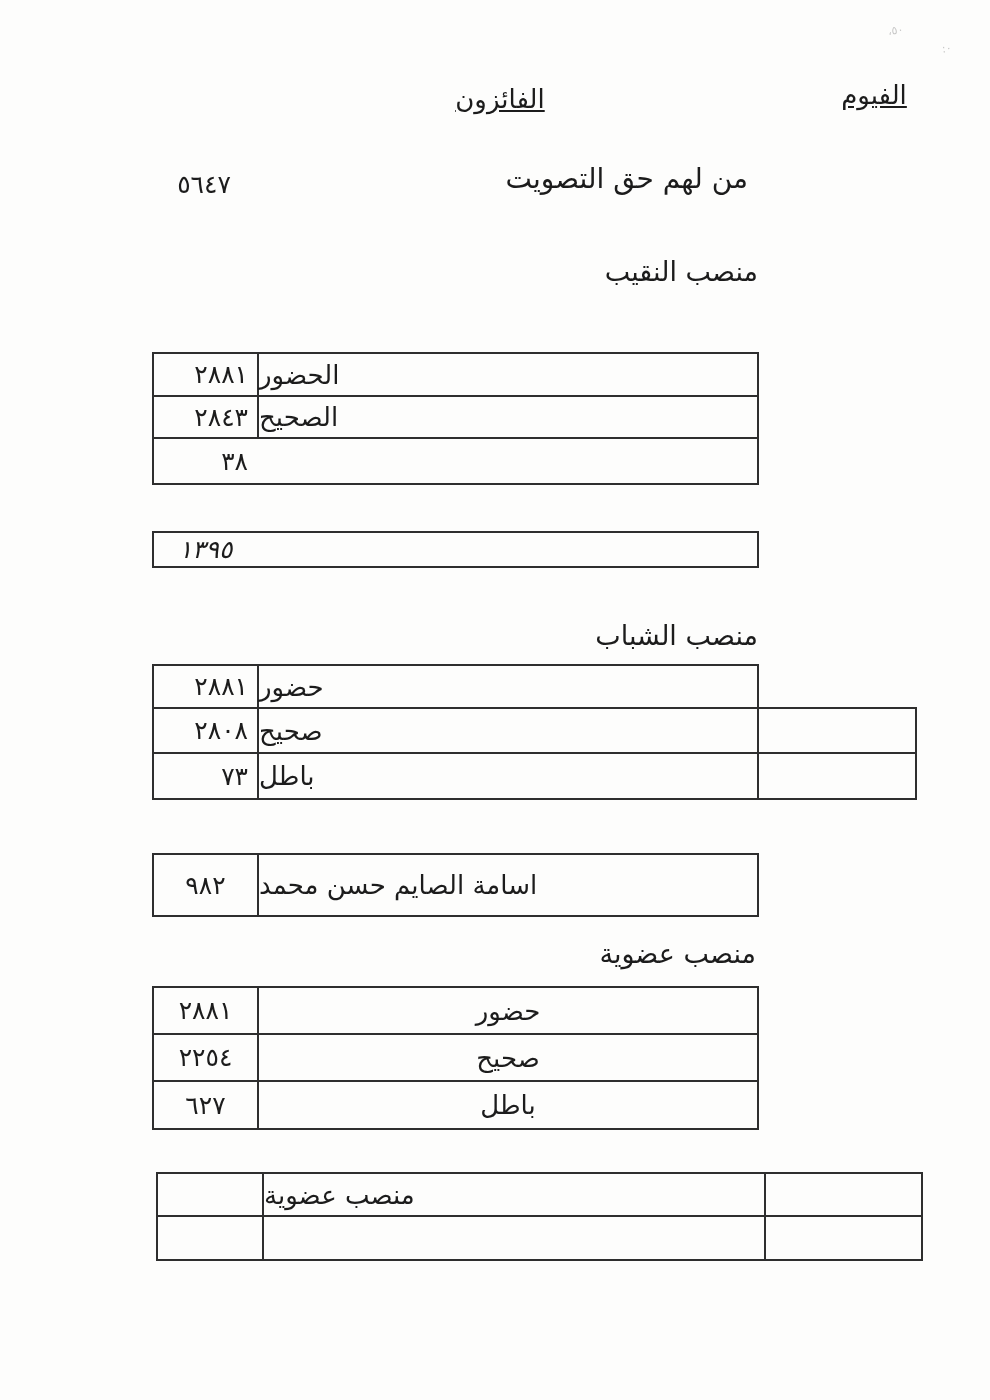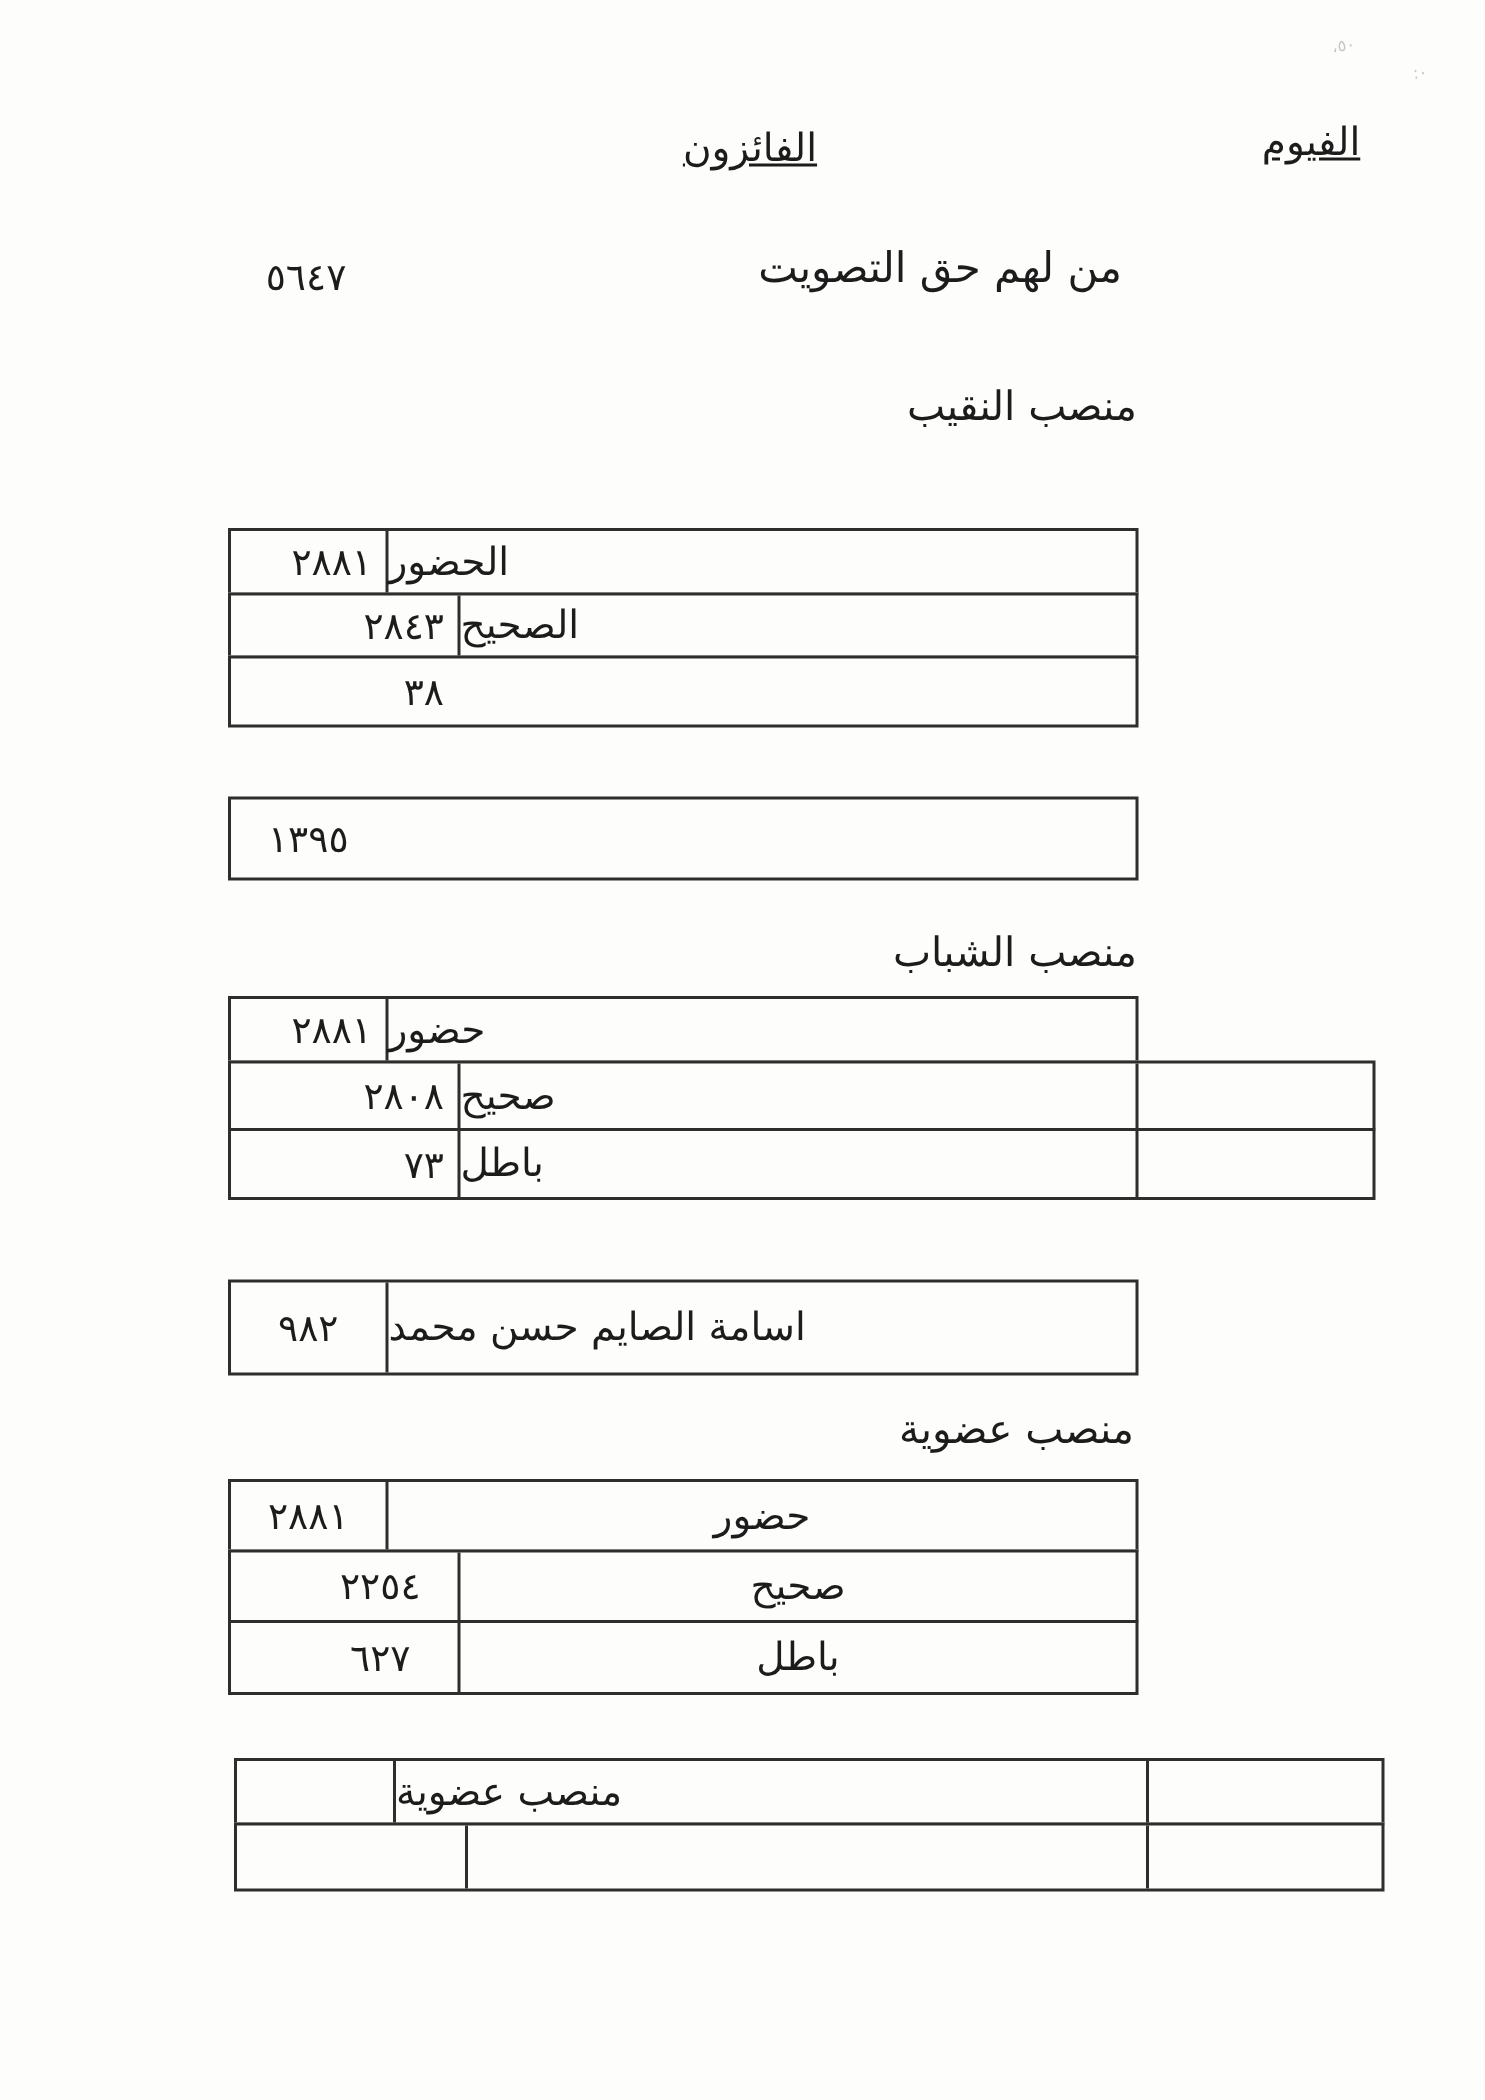--- a/index.html
+++ b/index.html
@@ -19,21 +19,21 @@
   .num{letter-spacing:5px;font-size:25px;white-space:nowrap;}
 
   
   .tblrow{
     display:flex;
     border:2px solid #2e2e2e;
     background:#fdfdfc;
     box-sizing:border-box;
     align-items:flex-end;
   }
-  .tblrow + .tblrow{margin-top:-2px;padding-left:48px;}
+  .tblrow + .tblrow{margin-top:-2px;}
   .cell{
     box-sizing:border-box;
     height:100%;
     display:flex;
     align-items:center;
   }
   .cell + .cell{border-left:2px solid #2e2e2e;}
   .val{
     width:103px;flex:0 0 103px;
     justify-content:flex-end;
@@ -82,21 +82,21 @@
     <div class="tblrow" style="height:44px;">
       <div class="cell val num">٢٨٤٣</div>
       <div class="cell lbl ar">الصحيح</div>
     </div>
     <div class="tblrow" style="height:48px;">
       <div class="cell val num">٣٨</div>
     </div>
   </div>
 
   <div class="abs" style="left:152px;top:531px;width:607px;">
-    <div class="tblrow" style="height:56px;">
+    <div class="tblrow" style="height:37px;font-style:italic;">
       <div class="cell val num center">١٣٩٥</div>
     </div>
   </div>
 
   <div class="abs heading ar" style="left:564px;top:620px;width:194px;">منصب الشباب</div>
 
   <div class="abs" style="left:152px;top:664px;">
     <div class="tblrow" style="height:45px;width:607px;">
       <div class="cell val num">٢٨٨١</div>
       <div class="cell lbl ar">حضور</div>

